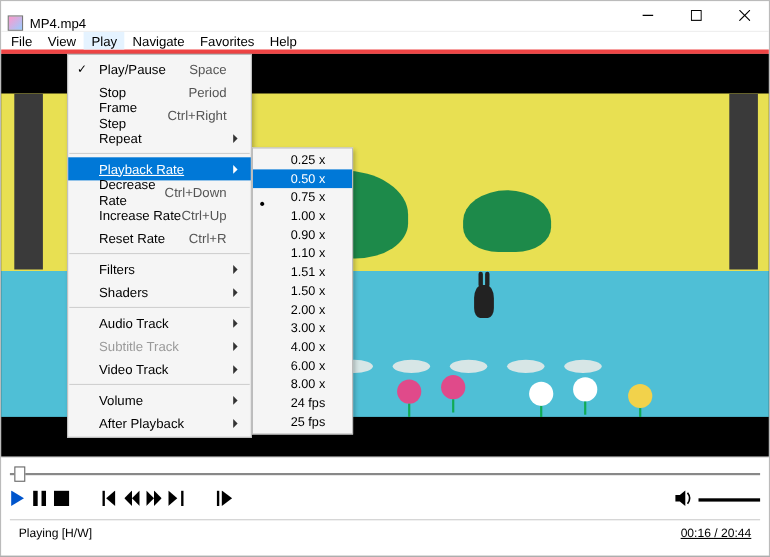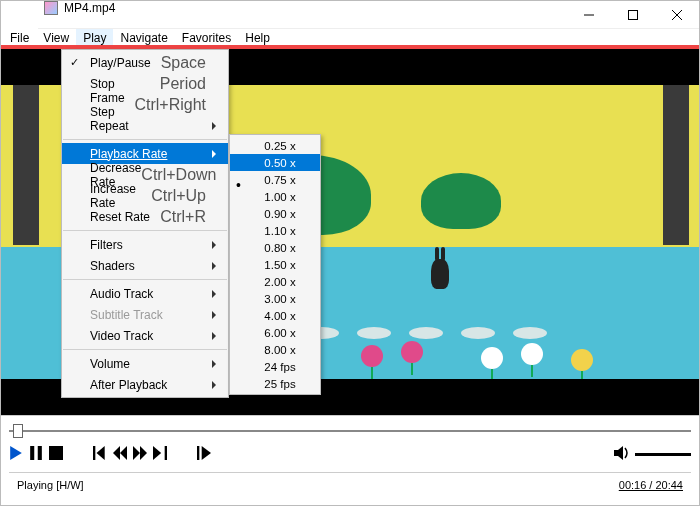--- a/index.html
+++ b/index.html
@@ -1,17 +1,17 @@
 <!DOCTYPE html>
 <html><head>
 <meta charset="utf-8">
 <style>
 * { margin: 0; padding: 0; box-sizing: border-box; font-family: "Segoe UI", Tahoma, sans-serif; }
 body { width: 700px; height: 506px; background: #fff; border: 1px solid #bbb; overflow: hidden; position: relative; font-size: 12px; color: #000; }
-.titlebar { height: 28px; display: flex; align-items: flex-start; padding-left: 6px; border-bottom: 1px solid #eee; margin-left: 37px; }
+.titlebar { height: 28px; display: flex; align-items: flex-end; padding-left: 6px; border-bottom: 1px solid #eee; }
 .titlebar .app-icon { width: 14px; height: 14px; background: linear-gradient(135deg,#f9c 0%,#9cf 100%); border: 1px solid #777; margin-right: 6px; }
 .titlebar .title { flex: 1; font-size: 12px; }
 .win-btn { width: 44px; height: 28px; display: flex; align-items: center; justify-content: center; }
 .win-btn svg { width: 10px; height: 10px; stroke: #000; stroke-width: 1; fill: none; }
 .menubar { height: 20px; display: flex; padding-left: 2px; border-bottom: 4px solid #ef4444; }
 .menubar .menu-item { padding: 2px 7px; font-size: 12px; cursor: default; }
 .menubar .menu-item.open { background: #e5f3ff; }
 .video-area { position: relative; height: 366px; background: #000; }
 .frame { position: absolute; top: 36px; left: 0; right: 0; height: 294px; background: linear-gradient(#e8e052 0%,#e8e052 55%, #4fbfd6 55%, #4fbfd6 100%); overflow: hidden; }
 .bush { position: absolute; width: 90px; height: 70px; background: #1d8a4a; border-radius: 50% 50% 40% 40%; }
@@ -20,21 +20,21 @@
 .path span { display:inline-block; width: 34px; height: 12px; background:#d7e6e6; border-radius:50%; margin-right:18px; }
 .flower { position:absolute; width: 22px; height: 28px; }
 .flower .petal { width:22px; height:22px; border-radius:50%; }
 .flower .stem { width:2px; height:12px; background:#1a5; margin:0 auto; }
 .rabbit { position:absolute; bottom:90px; right:250px; width:18px; height:30px; background:#222; border-radius:40% 40% 30% 30%; }
 .rabbit::before,.rabbit::after { content:""; position:absolute; top:-12px; width:4px; height:14px; background:#222; border-radius:2px; }
 .rabbit::before{ left:4px; } .rabbit::after{ right:4px; }
 .menu-dropdown { position:absolute; top:48px; left:60px; width:168px; background:#f5f5f5; border:1px solid #bcbcbc; box-shadow:2px 2px 4px rgba(0,0,0,.25); z-index:10; padding:2px 0; }
 .menu-dropdown .mi { display:flex; align-items:center; height:21px; padding:0 22px 0 28px; font-size:12px; position:relative; }
 .menu-dropdown .mi .label { flex:1; }
-.menu-dropdown .mi .shortcut { color:#555; font-size:16px; }
+.menu-dropdown .mi .shortcut { color:#555; font-size:12px; }
 .menu-dropdown .mi.highlight { background:#0078d7; color:#fff;text-decoration:underline; }
 .menu-dropdown .mi.disabled { color:#9a9a9a; }
 .menu-dropdown .sep { height:1px; background:#d0d0d0; margin:3px 1px; }
 .menu-dropdown .check::before { content:"✓"; position:absolute; left:8px; font-size:11px; }
 .menu-dropdown .arrow::after { content:""; position:absolute; right:8px; top:7px; border:4px solid transparent; border-left-color:#333; }
 .menu-dropdown .mi.highlight.arrow::after { border-left-color:#fff; }
 .submenu { position:absolute; top:133px; left:228px; width:92px; background:#f5f5f5; border:1px solid #bcbcbc; box-shadow:2px 2px 4px rgba(0,0,0,.25); z-index:11; padding:2px 0; }
 .submenu .si { height:17px; display:flex; align-items:center; justify-content:center; font-size:11.5px; position:relative; padding:0 8px 0 18px; }
 .submenu .si .dot::before { content:"•"; position:absolute; left:6px; font-size:14px; line-height:10px; }
 .submenu .si.highlight { background:#0078d7; color:#fff; }
@@ -190,21 +190,21 @@
     <div class="si">
       <span>1.00 x</span>
     </div>
     <div class="si">
       <span>0.90 x</span>
     </div>
     <div class="si">
       <span>1.10 x</span>
     </div>
     <div class="si">
-      <span>0.80 x</span>
+      <span>1.51 x</span>
     </div>
     <div class="si">
       <span>1.50 x</span>
     </div>
     <div class="si">
       <span>2.00 x</span>
     </div>
     <div class="si">
       <span>3.00 x</span>
     </div>

